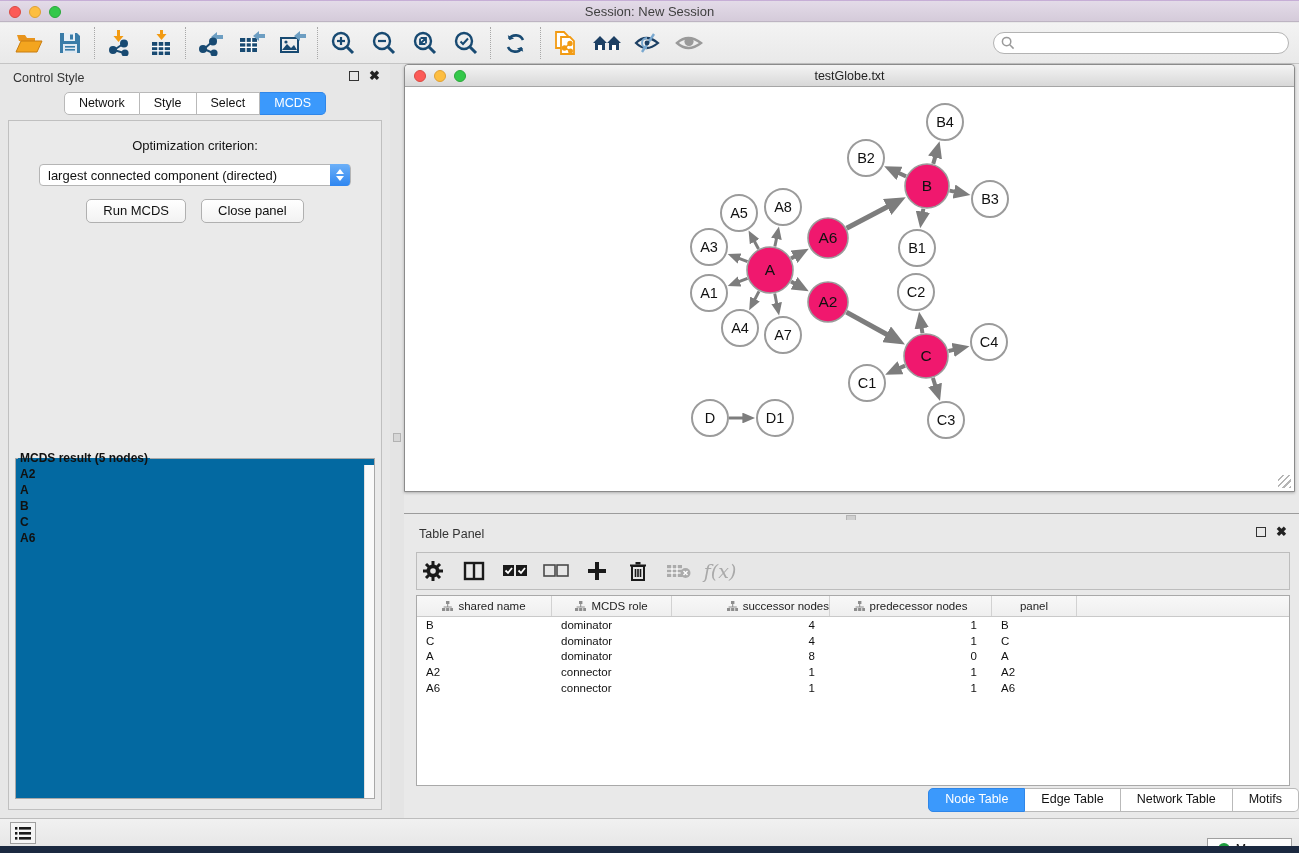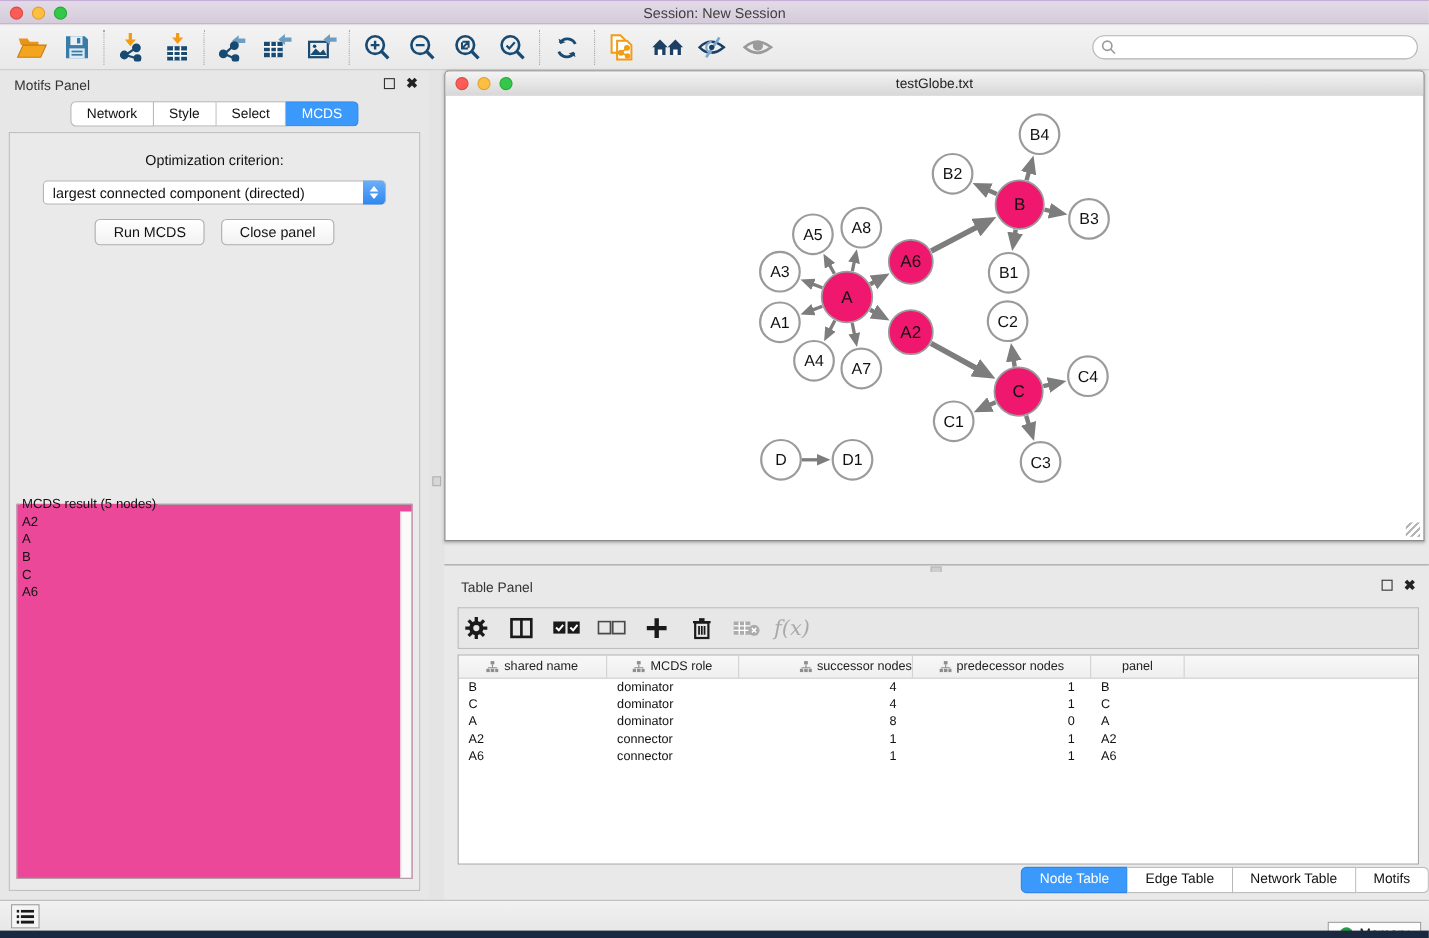--- a/index.html
+++ b/index.html
@@ -52,21 +52,21 @@
     display:flex; align-items:center; padding-left:8px; }
   .combo-stepper { position:absolute; right:0; top:-1px; width:20px; height:22px; border-radius:0 4px 4px 0;
     background:linear-gradient(#6cb0f8,#2f86f0); display:flex; flex-direction:column; align-items:center; justify-content:center; gap:2px; }
   .tri-up { width:0; height:0; border-left:4px solid transparent; border-right:4px solid transparent; border-bottom:5px solid #fff; }
   .tri-down { width:0; height:0; border-left:4px solid transparent; border-right:4px solid transparent; border-top:5px solid #fff; }
   .btn-row { display:flex; justify-content:center; gap:15px; margin-top:13px; }
   .pbtn { background:linear-gradient(#ffffff,#f2f2f2); border:1px solid #b0b0b0; border-radius:5px;
     font-size:13px; color:#111; padding:3px 16px 4px; }
 
   fieldset.mcds { position:absolute; left:6px; right:6px; top:330px; bottom:10px;
-    border:1px solid #a8a8a8; background:#ec4899; padding:0; }
+    border:1px solid #a8a8a8; background:#0369a1; padding:0;font-weight:bold; }
   fieldset.mcds legend { font-size:12px; color:#111; margin-left:2px; padding:0 2px; background:transparent; }
   .mcds-list { position:absolute; inset:0 10px 0 0; overflow:hidden; padding-top:1px; }
   .mcds-item { font-size:12px; color:#111; line-height:16px; padding-left:4px; }
   .mcds-scroll { position:absolute; right:0; top:0; bottom:0; width:10px; background:#fafafa; border-left:1px solid #e0e0e0; }
 
   
   .vsplit { position:absolute; left:390px; top:64px; width:14px; height:754px; background:#e4e4e4; }
   .vthumb { position:absolute; left:3px; top:369px; width:8px; height:9px; background:#d6d6d6; border:1px solid #b2b2b2; }
 
   
@@ -294,21 +294,21 @@
       <svg width="14" height="14" viewBox="0 0 14 14">
         <circle cx="5.6" cy="5.6" r="4.2" fill="none" stroke="#9a9a9a" stroke-width="1.5"></circle>
         <line x1="8.8" y1="8.8" x2="12.6" y2="12.6" stroke="#9a9a9a" stroke-width="1.5"></line>
       </svg>
       <input type="text" placeholder="" style="">
     </div>
   </div>
 
   <div class="control-panel">
     <div class="panel-head">
-      <span class="panel-title">Motifs Panel</span>
+      <span class="panel-title">Control Style</span>
       <span class="panel-icons">
         <span class="float-box"></span>
         <span class="close-x">✖</span>
       </span>
     </div>
     <div class="seg-tabs">
       <span class="seg">Network</span>
       <span class="seg">Style</span>
       <span class="seg">Select</span>
       <span class="seg active">MCDS</span>

